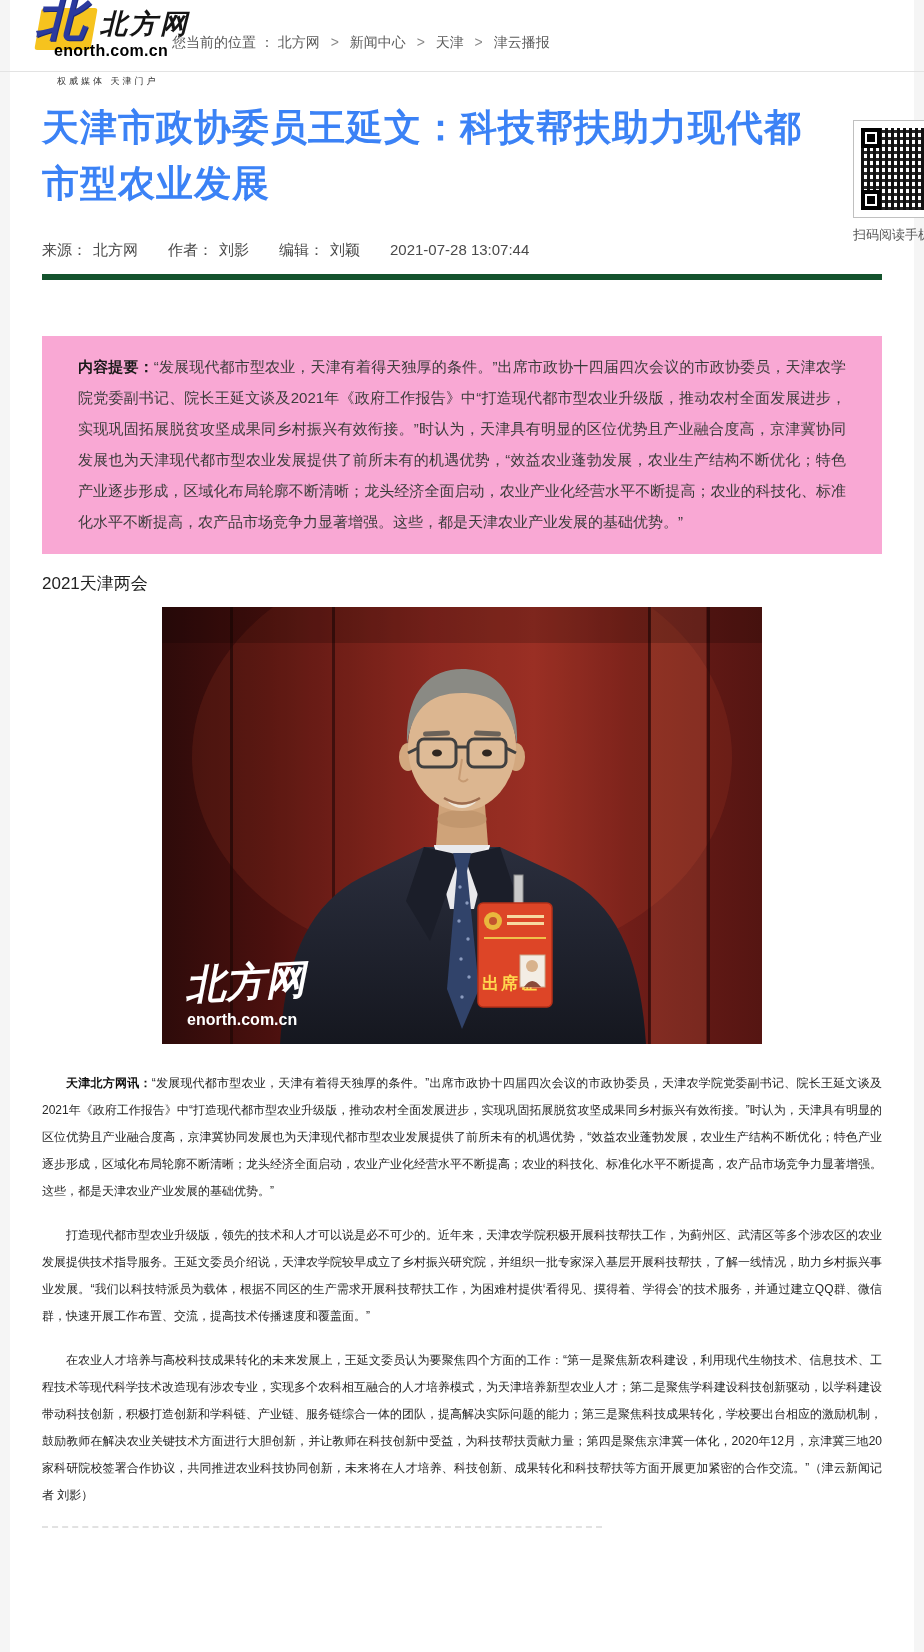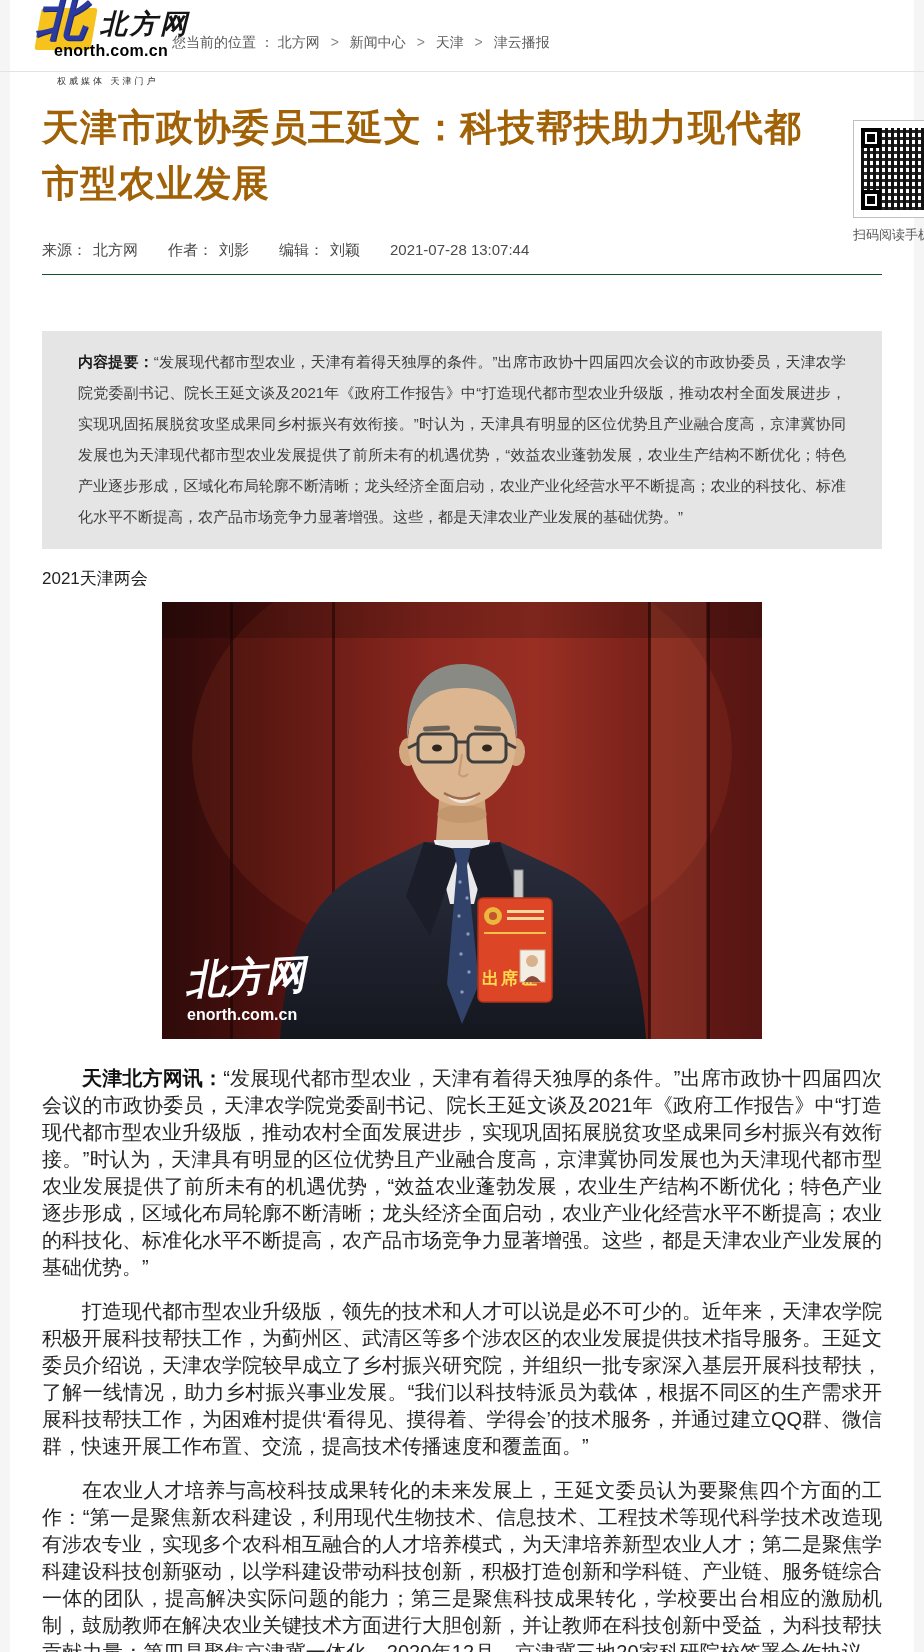--- a/index.html
+++ b/index.html
@@ -17,47 +17,47 @@
   .logo-bei { position: absolute; left: 2px; top: -12px; font-size: 50px; font-weight: bold; font-style: italic; color: #2b3a9e; font-family: "DejaVu Serif", serif; line-height: 1; text-shadow: 1px 1px 0 #1d2a7a; }
   .logo-script { position: absolute; left: 66px; top: 2px; font-size: 27px; font-weight: 900; color: #151515; font-family: "DejaVu Serif", serif; font-style: italic; letter-spacing: 3px; white-space: nowrap; }
   .logo-domain { position: absolute; left: 20px; top: 38px; font-size: 16px; font-weight: 800; color: #000; letter-spacing: 0.3px; }
   .logo-tagline { position: absolute; left: 23px; top: 71px; font-size: 9px; color: #333; letter-spacing: 3px; white-space: nowrap; }
   .breadcrumb { position: absolute; left: 172px; top: 34px; font-size: 14px; color: #5a5a5a; white-space: nowrap; }
   .breadcrumb .sep { margin: 0 7px; color: #8a8a8a; }
   .crumb-link { color: #5a5a5a; cursor: pointer; }
 
   
   .inner { position: relative; z-index: 1; padding: 0 42px; }
-  .article-title { margin: 28px 0 0; width: 790px; font-size: 37px; line-height: 1.5; font-weight: 700; color: #a16207; letter-spacing: 1px; }
+  .article-title { margin: 28px 0 0; width: 790px; font-size: 37px; line-height: 1.5; font-weight: 700; color: #3b82f6; letter-spacing: 1px; }
   .qr-wrap { position: absolute; left: 853px; top: 20px; width: 130px; z-index: 5; }
   .qr-box { width: 112px; background: #fff; border: 1px solid #c0c0c0; padding: 7px; }
   .qr-inner { position: relative; width: 96px; height: 82px;
     background-image:
       repeating-linear-gradient(0deg, rgba(17,17,17,0.9) 0 3px, transparent 3px 7px),
       repeating-linear-gradient(90deg, #111 0 3px, #fff 3px 6px); }
   .qf { position: absolute; width: 20px; height: 20px; background: #fff; border: 4px solid #000; }
   .qf::after { content: ''; position: absolute; inset: 2px; background: #000; }
   .qf.tl { left: 0; top: 0; } .qf.bl { left: 0; bottom: 0; }
   .qr-caption { margin-top: 8px; font-size: 13px; color: #555; white-space: nowrap; }
 
   
-  .meta-row { display: flex; gap: 30px; margin-top: 30px; padding-bottom: 14px; border-bottom: 1px solid #14532d; font-size: 15px; color: #4a4a4a; }
+  .meta-row { display: flex; gap: 30px; margin-top: 30px; padding-bottom: 14px; border-bottom: 6px solid #14532d; font-size: 15px; color: #4a4a4a; }
   .meta-item .meta-label { margin-right: 6px; }
 
   
-  .summary-box { margin-top: 56px; background: #e5e5e5; padding: 15px 36px 17px; font-size: 15px; line-height: 31px; color: #3c3c3c; text-align: justify; }
+  .summary-box { margin-top: 56px; background: #f9a8d4; padding: 15px 36px 17px; font-size: 15px; line-height: 31px; color: #3c3c3c; text-align: justify; }
   .summary-label { font-weight: 700; color: #1a1a1a; }
 
   
   .photo-caption { margin-top: 18px; font-size: 17px; color: #222; }
   .photo-frame { width: 600px; height: 437px; margin: 12px auto 0; display: block; }
 
   
   .article-body { margin-top: 26px; }
-  .article-body p { margin: 0 0 17px; font-size: 20px; line-height: 27px; color: #262626; text-indent: 2em; text-align: justify; }
+  .article-body p { margin: 0 0 17px; font-size: 12px; line-height: 27px; color: #262626; text-indent: 2em; text-align: justify; }
   .para-lead { font-weight: 700; color: #111; }
   .bottom-divider { margin: 14px 0 26px; width: 560px; border-top: 2px dashed #e2e2e2; }
 </style>
 </head>
 <body>
 
 <div class="page">
   <div class="edge-strip left"></div>
   <div class="edge-strip right"></div>
 

